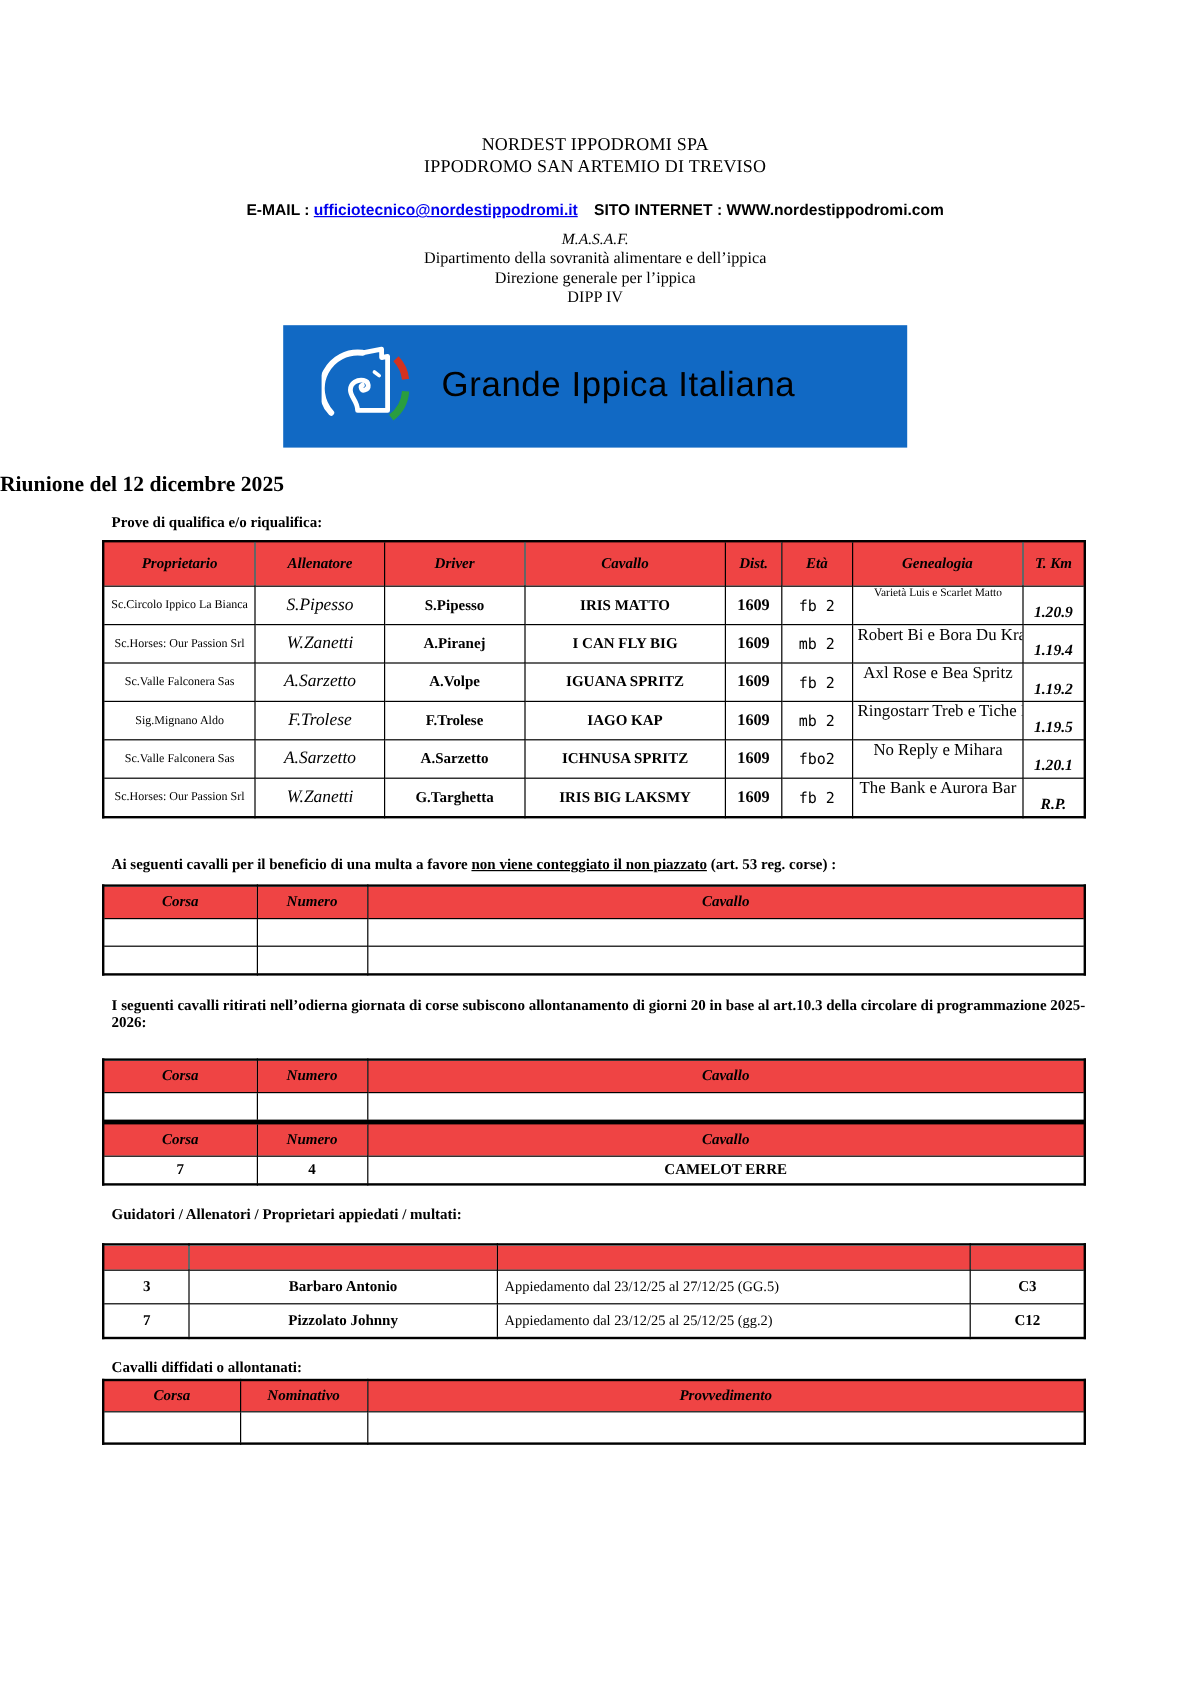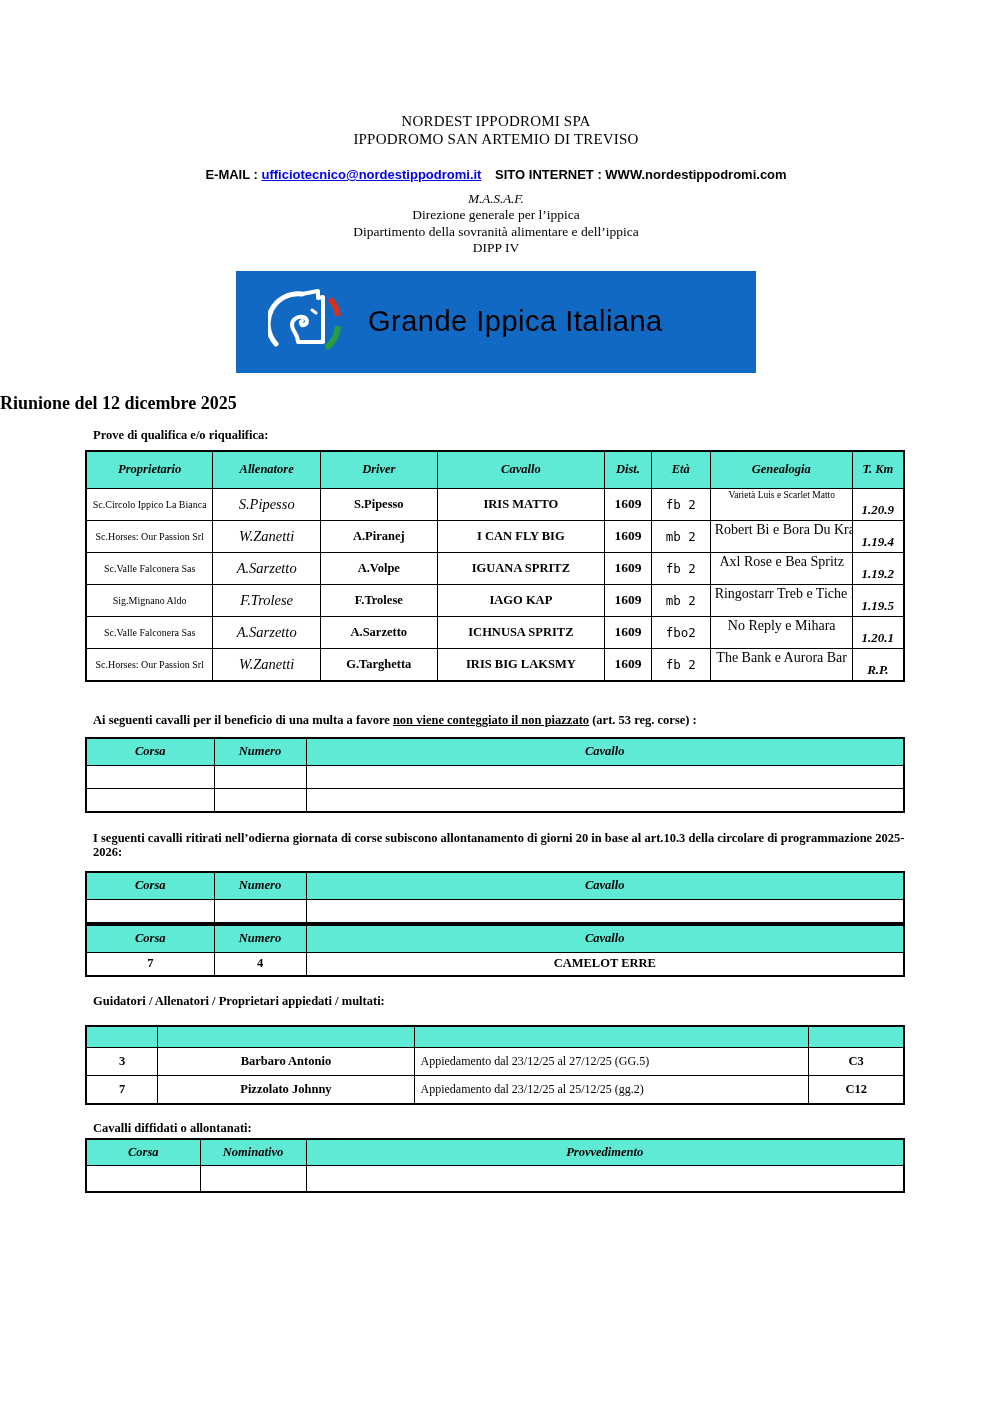--- a/index.html
+++ b/index.html
@@ -32,21 +32,21 @@
 
   
   .meeting-title{font-size:18px;font-weight:bold;margin-top:20px;}
   .content{width:820px;margin-left:85px;}
   .section-label{font-weight:bold;font-size:12.5px;padding-left:8px;}
   .u{text-decoration:underline;}
 
   table{border-collapse:collapse;width:820px;table-layout:fixed;}
   td,th{border:1px solid #000;padding:0 3px;overflow:hidden;white-space:nowrap;}
   table{border:2px solid #000;}
-  .ghead{background:#5eead4;font-weight:bold;font-style:italic;font-size:12.5px;text-align:center;}
+  .ghead{background:#ef4444;font-weight:bold;font-style:italic;font-size:12.5px;text-align:center;}
 
   
   .t-qualifica .ghead td{height:36px;}
   .t-qualifica td{text-align:center;}
   .t-qualifica tr.data td{height:29px;}
   .col-prop{width:125px;}   .c-prop{font-size:10px;}
   .col-alle{width:106px;}   .c-alle{font-style:italic;font-size:14.5px;font-weight:normal;}
   .col-driv{width:115px;}   .c-driv{font-weight:bold;font-size:12.5px;}
   .col-cava{width:165px;}   .c-cava{font-weight:bold;font-size:12.5px;}
   .col-dist{width:46px;}    .c-dist{font-weight:bold;font-size:13.5px;}
@@ -85,22 +85,22 @@
 
   <div class="doc-header">
     <div class="company-name">NORDEST IPPODROMI SPA</div>
     <div class="company-name">IPPODROMO SAN ARTEMIO DI TREVISO</div>
     <div class="email-line">
       <span>E-MAIL :</span>
       <a class="email-link" href="#">ufficiotecnico@nordestippodromi.it</a>
       <span class="site-label">SITO INTERNET : WWW.nordestippodromi.com</span>
     </div>
     <div class="masaf">M.A.S.A.F.</div>
+    <div class="ministry-line">Dipartimento della sovranità alimentare e dell’ippica</div>
     <div class="ministry-line">Direzione generale per l’ippica</div>
-    <div class="ministry-line">Dipartimento della sovranità alimentare e dell’ippica</div>
     <div class="ministry-line">DIPP IV</div>
   </div>
 
   <div class="banner">
     <svg width="74" height="72" viewBox="0 0 74 72" aria-hidden="true">
 
       <path d="M 8 58 A 30 30 0 0 1 34 8" fill="none" stroke="#ffffff" stroke-width="5" stroke-linecap="round"></path>
 
       <path d="M 34 8 L 50 5 L 50 12 L 55 11 L 55 56 L 30 56
                C 30 48 24 45 24 39 C 24 33 30 30 35 31
@@ -227,21 +227,21 @@
         <td class="cell"></td>
       </tr>
       <tr>
         <td class="cell"></td>
         <td class="cell"></td>
         <td class="cell"></td>
       </tr>
     </tbody>
       </table>
 
-    <div class="section-label" style="margin-top:18px;margin-bottom:11px;line-height:14.5px;white-space:normal;">I seguenti cavalli ritirati nell’odierna giornata di corse subiscono allontanamento di giorni 20 in base al art.10.3 della circolare di programmazione 2025-2026:</div>
+    <div class="section-label" style="margin-top:18px;margin-bottom:22px;line-height:14.5px;white-space:normal;">I seguenti cavalli ritirati nell’odierna giornata di corse subiscono allontanamento di giorni 20 in base al art.10.3 della circolare di programmazione 2025-2026:</div>
     <table class="t-cnc">
       <colgroup>
           <col class="col-corsa">
           <col class="col-numero">
           <col>
         </colgroup>
       <tbody>
           <tr class="ghead">
         <td>Corsa</td>
         <td>Numero</td>

